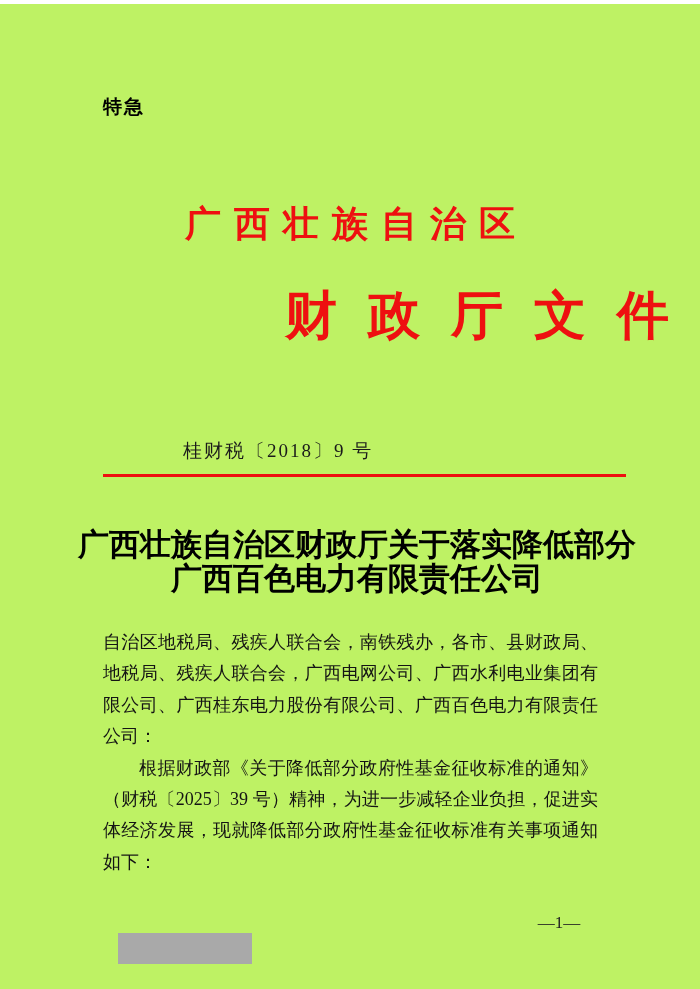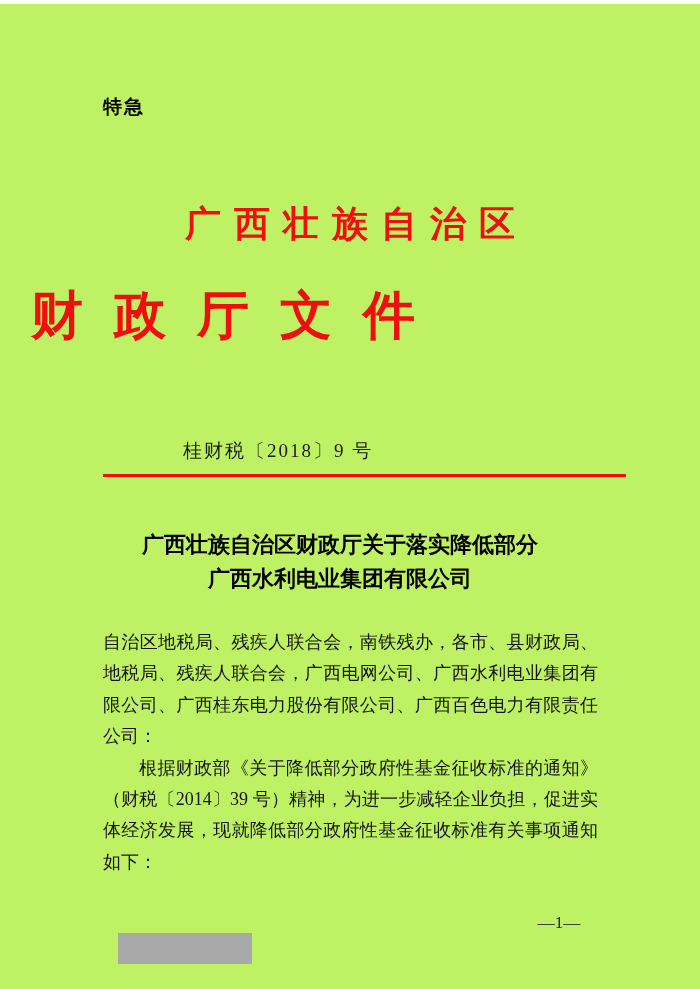--- a/index.html
+++ b/index.html
@@ -25,39 +25,39 @@
   .org-line{
     position:absolute;top:201px;left:0;width:700px;box-sizing:border-box;
     text-align:center;color:var(--red);
     font-family:"Liberation Sans", sans-serif;
     font-weight:bold;font-size:36px;line-height:38px;
     letter-spacing:13px;padding-left:13px;
     white-space:nowrap;
   }
   .doc-word-line{
     position:absolute;top:283px;left:0;width:700px;box-sizing:border-box;
-    text-align:left;color:var(--red);
+    text-align:right;color:var(--red);
     font-family:"Liberation Sans", sans-serif;
     font-weight:bold;font-size:52px;line-height:56px;
     letter-spacing:31px;padding-left:31px;
     white-space:nowrap;
   }
   .doc-number{
     position:absolute;top:434px;left:0;width:556px;
     text-align:center;font-size:19px;letter-spacing:2px;color:#1a1a1a;
   }
   .red-rule{
     position:absolute;left:103px;top:470px;width:523px;height:3px;
     background:var(--red);
   }
   .title{
-    position:absolute;top:524px;left:40px;width:600px;margin:0;
+    position:absolute;top:524px;left:57px;width:600px;margin:0;
     text-align:center;color:#000;
     font-family:"Liberation Sans", sans-serif;
-    font-weight:bold;font-size:22px;line-height:34px;
+    font-weight:bold;font-size:31px;line-height:34px;
   }
   .body-text{
     position:absolute;left:103px;top:623px;width:495px;
     font-size:18px;line-height:31.4px;
     text-align:justify;color:#141414;
   }
   .body-text p{margin:0;}
   .body-text p.indent{text-indent:2em;}
   .page-number{
     position:absolute;top:909px;left:499px;width:120px;
@@ -78,25 +78,25 @@
   <div class="org-line">广西壮族自治区</div>
 
   <div class="doc-word-line">财政厅文件</div>
 
   <div class="doc-number">桂财税〔2018〕9 号</div>
 
   <div class="red-rule"></div>
 
   <h1 class="title">
     <div>广西壮族自治区财政厅关于落实降低部分</div>
-    <div>广西水利电业集团有限公司</div>
+    <div>广西百色电力有限责任公司</div>
   </h1>
 
   <div class="body-text">
     <p>自治区地税局、残疾人联合会，南铁残办，各市、县财政局、地税局、残疾人联合会，广西电网公司、广西水利电业集团有限公司、广西桂东电力股份有限公司、广西百色电力有限责任公司：</p>
-    <p class="indent">根据财政部《关于降低部分政府性基金征收标准的通知》（财税〔2014〕39 号）精神，为进一步减轻企业负担，促进实体经济发展，现就降低部分政府性基金征收标准有关事项通知如下：</p>
+    <p class="indent">根据财政部《关于降低部分政府性基金征收标准的通知》（财税〔2025〕39 号）精神，为进一步减轻企业负担，促进实体经济发展，现就降低部分政府性基金征收标准有关事项通知如下：</p>
   </div>
 
   <div class="page-number">—1—</div>
 
   <div class="redaction"></div>
 
 </div>
 
 </body></html>

